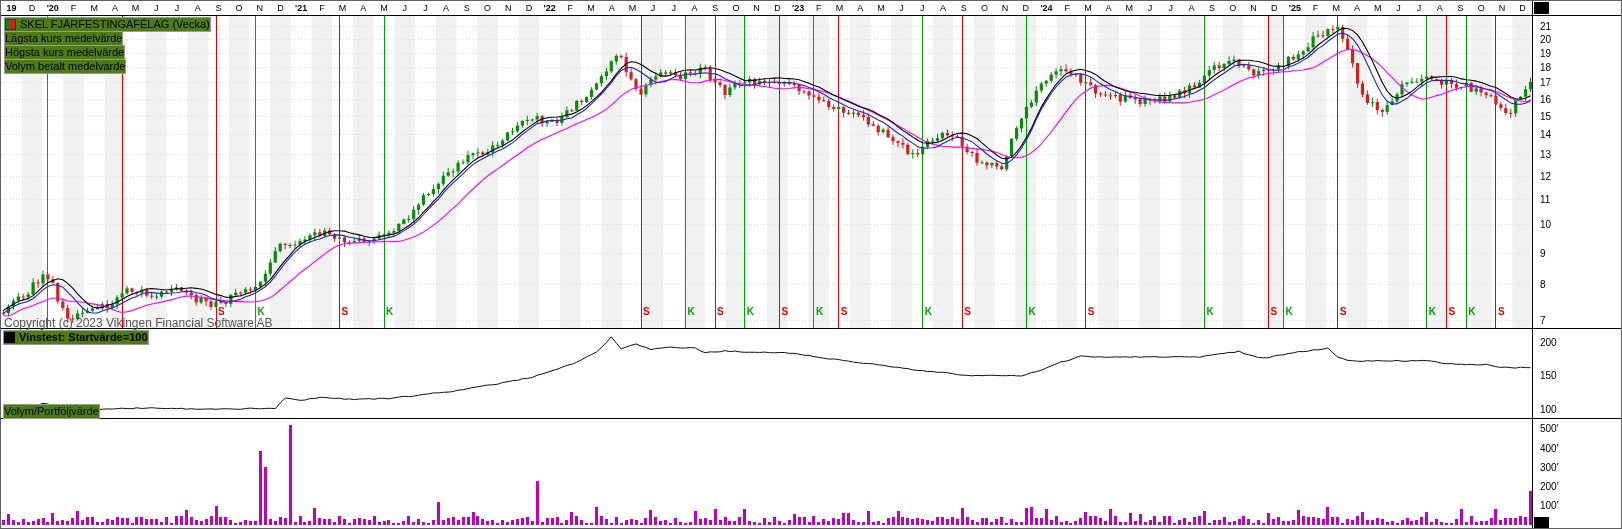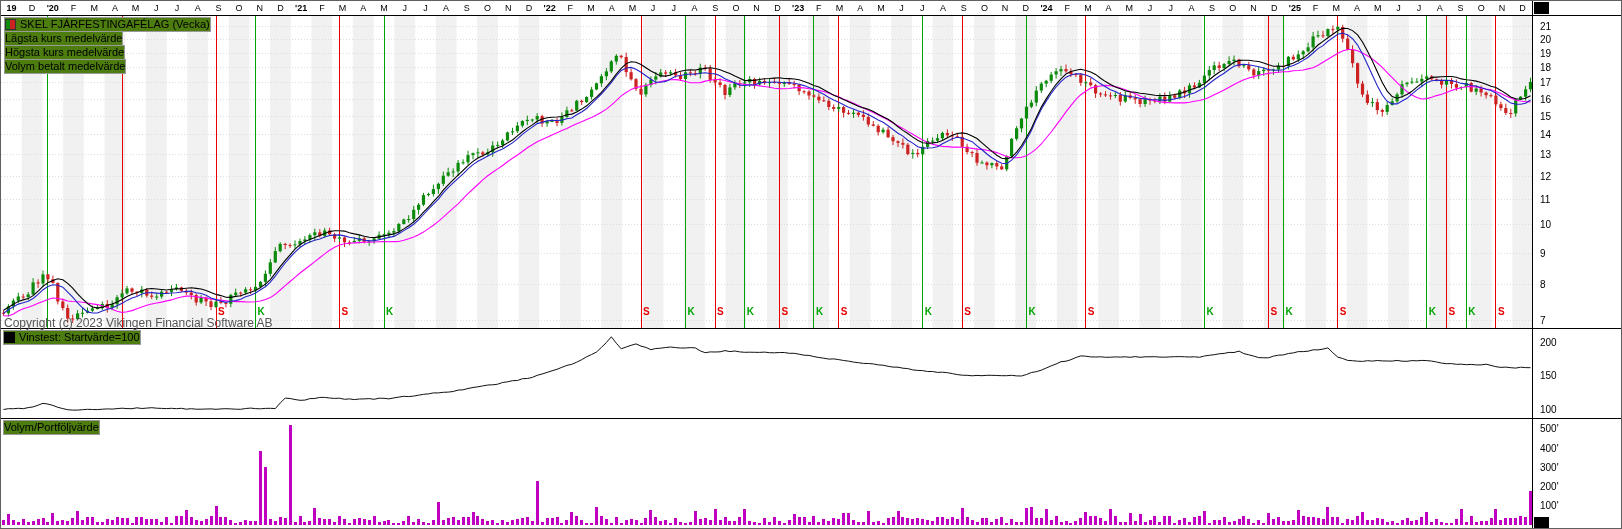--- a/index.html
+++ b/index.html
@@ -6,22 +6,22 @@
   .app{position:relative;width:1622px;height:529px;background:#fff;
        font-family:"Liberation Sans",sans-serif;overflow:hidden;
        border:1px solid #606060;box-sizing:border-box;}
   #chart-svg{position:absolute;left:0;top:0;}
   #chart-svg text{font-family:"Liberation Sans",sans-serif;}
   .legend{position:absolute;z-index:5;}
   .lg-row{display:flex;align-items:center;gap:4px;background:#4d7c0f;
           border:1px solid #9a9a9a;padding:0 0;font-size:11px;line-height:13px;
           color:#000;width:max-content;margin-top:-1px;}
   .main-legend{left:3px;top:17px;}
-  .p2-legend{left:2px;top:330px;}
-  .p3-legend{left:2px;top:420px;}
+  .p2-legend{left:2px;top:330px;font-weight:bold;}
+  .p3-legend{left:2px;top:404px;}
   .candle-icon{width:9px;height:9px;border:1px solid #333;flex:0 0 auto;
           background:linear-gradient(90deg,#0c8a0c 0 50%,#cc2222 50% 100%);display:inline-block;}
   .black-icon{width:9px;height:9px;border:1px solid #000;background:#000;flex:0 0 auto;display:inline-block;}
   .copyright{position:absolute;left:3px;top:315px;font-size:12px;color:#555;z-index:4;}
   .corner-box{position:absolute;background:#000;z-index:6;}
   .cb-top{left:1533px;top:1px;width:15px;height:12px;}
   .cb-bottom{left:1533px;top:516px;width:15px;height:11px;}
 </style>
 </head>
 <body>

